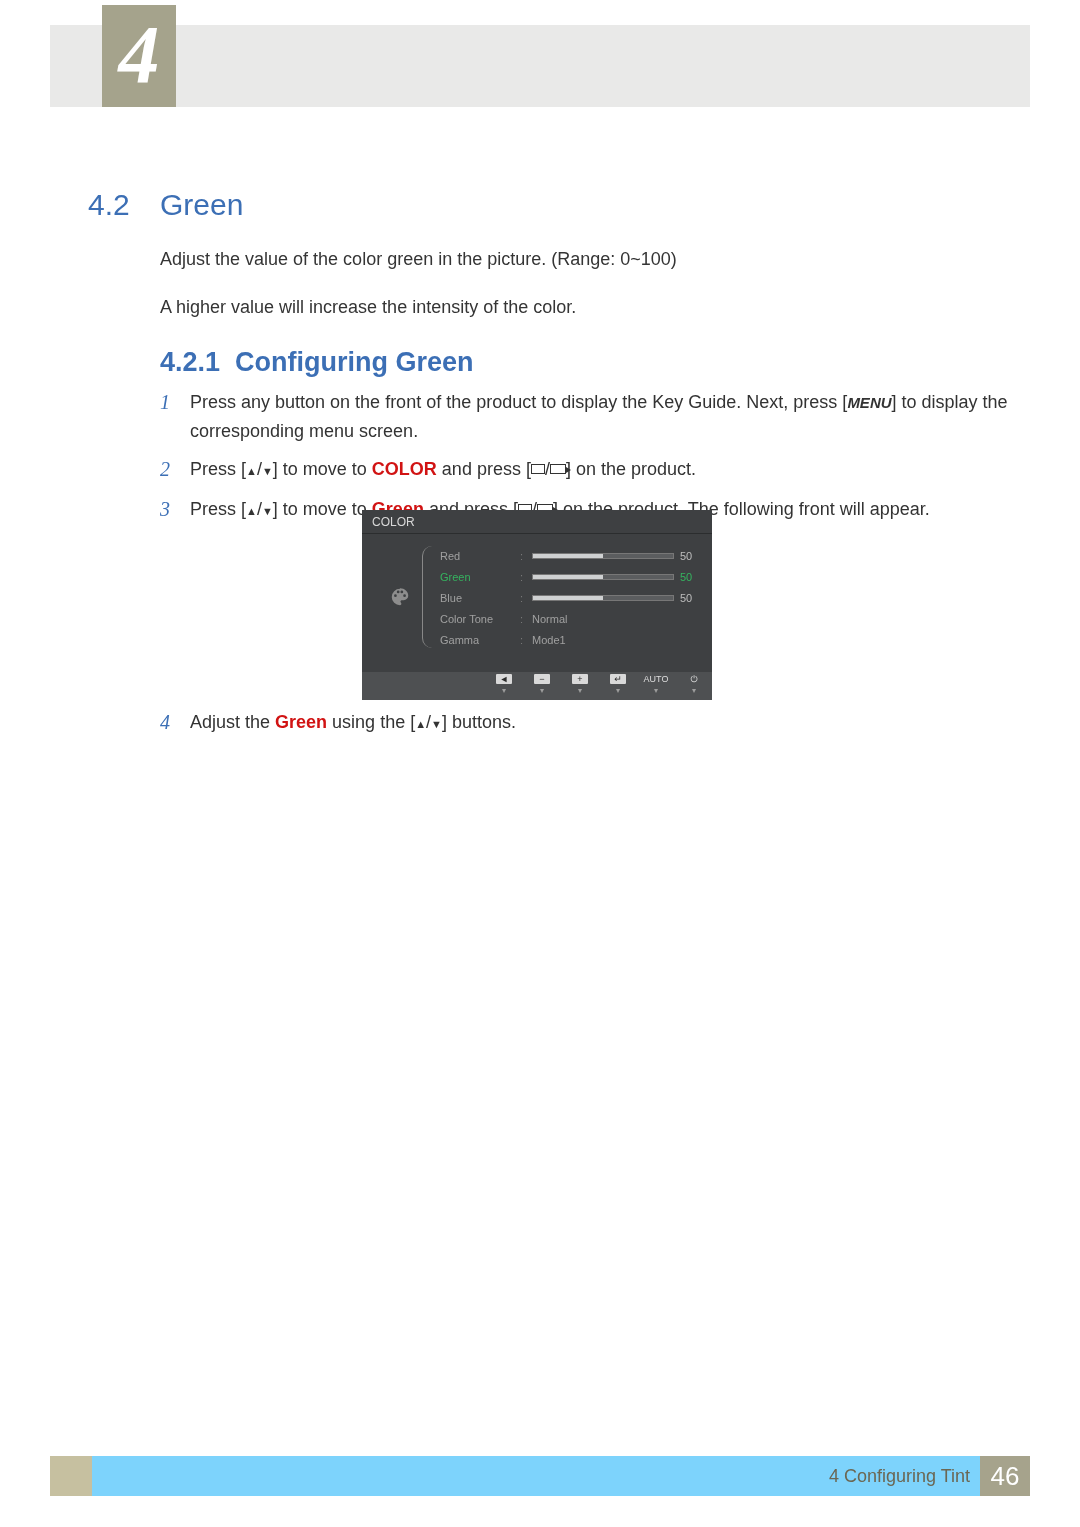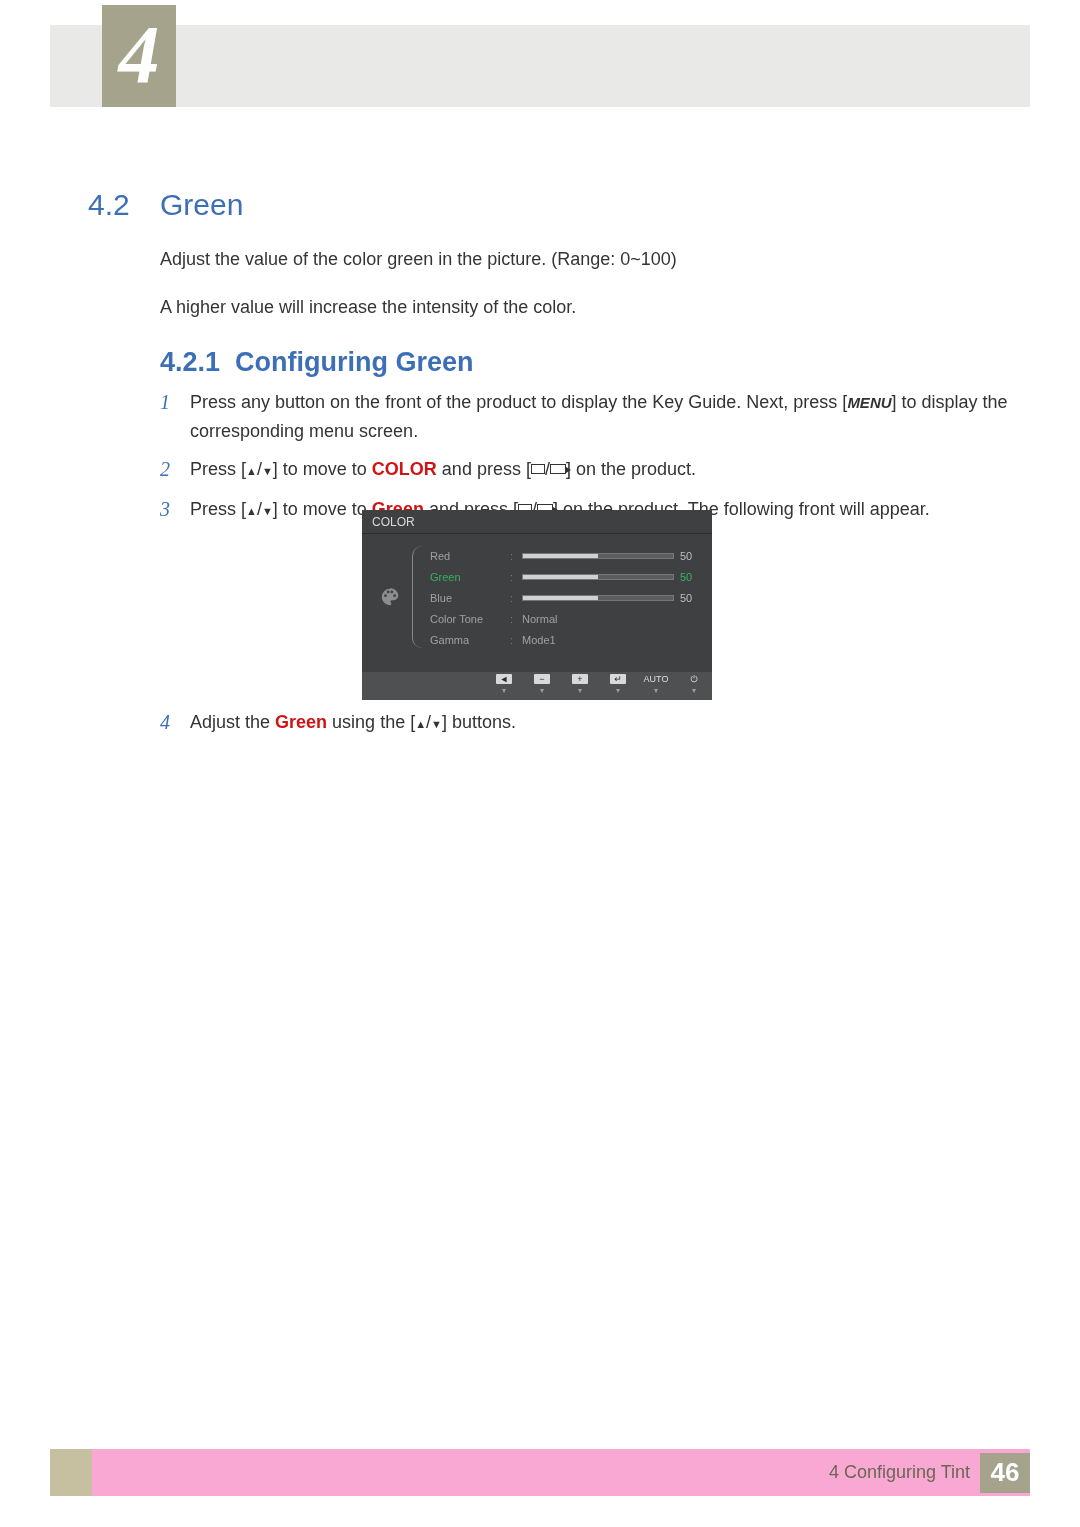--- a/index.html
+++ b/index.html
@@ -159,21 +159,21 @@
   }
   .osd-title {
     padding: 5px 8px 4px 10px;
     font-size: 12px;
     background: #3e4042;
     border-bottom: 1px solid #2b2d2e;
     color: #d8d8d8;
   }
   .osd-body {
     display: flex;
-    padding: 12px 10px 8px 14px;
+    padding: 12px 10px 8px 24px;
     gap: 8px;
   }
   .osd-left {
     width: 28px;
     display: flex;
     align-items: center;
     justify-content: center;
     color: #8d8d8d;
     font-size: 20px;
   }
@@ -261,22 +261,22 @@
     top: 708px;
     right: 60px;
   }
 
   
   .footer-bar {
     position: absolute;
     left: 50px;
     right: 50px;
     bottom: 31px;
-    height: 47px;
-    background: #f9a8d4;
+    height: 40px;
+    background: #7dd3fc;
     display: flex;
     align-items: center;
     justify-content: flex-end;
     padding-right: 0;
   }
   .footer-left-accent {
     position: absolute;
     left: 0; top: 0; bottom: 0;
     width: 42px;
     background: #c6c0a0;
@@ -285,21 +285,21 @@
     color: #6b6753;
     font-size: 18px;
     margin-right: 10px;
   }
   .footer-page {
     width: 50px;
     height: 40px;
     background: #a6a38c;
     color: #fff;
     font-size: 26px;
-    font-weight: bold;
+    font-weight: normal;
     display: flex;
     align-items: center;
     justify-content: center;
   }
 </style>
 </head>
 <body>
 
 <div class="page">
 

